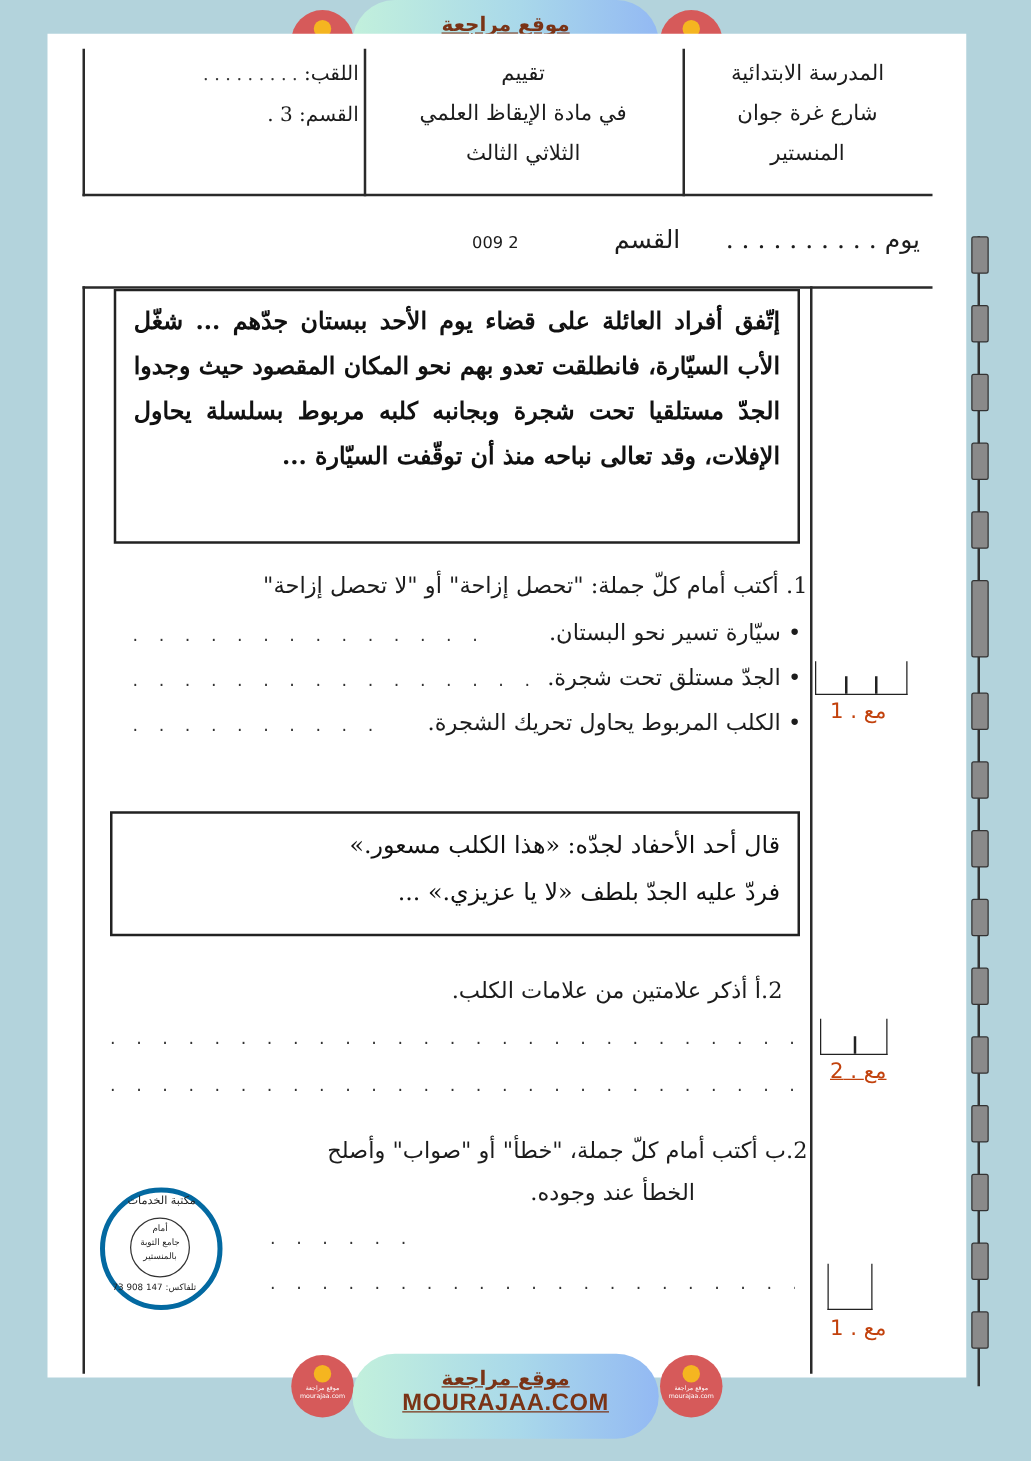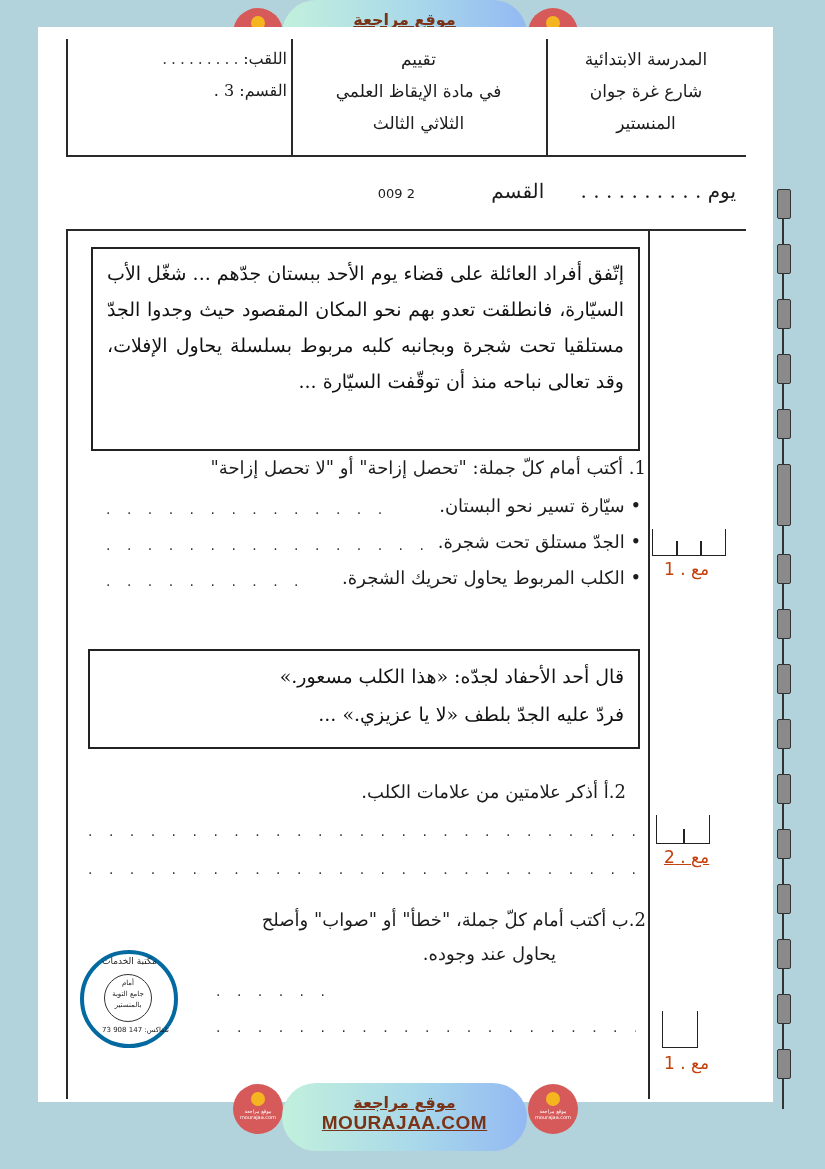--- a/index.html
+++ b/index.html
@@ -73,21 +73,21 @@
       <span>يوم</span>
       <span style="letter-spacing:4px;"> . . . . . . . .    . . </span>
       <span style="margin-right:30px;">القسم</span>
       <span style="margin-right:70px;font-size:13px;font-family:'DejaVu Sans',sans-serif;margin-top:31px;">2 009</span>
     </div>
 
     <div class="hline" style="left:0;top:190px;width:680px;"></div>
     <div class="vline" style="left:0;top:190px;height:870px;"></div>
     <div class="vline" style="left:582px;top:190px;height:870px;"></div>
 
-    <div class="box" style="left:25px;top:208px;width:545px;height:200px;">
+    <div class="box" style="left:25px;top:192px;width:545px;height:200px;font-weight:bold;">
       <div class="passage">إتّفق أفراد العائلة على قضاء يوم الأحد ببستان جدّهم ... شغّل الأب السيّارة، فانطلقت تعدو بهم نحو المكان المقصود حيث وجدوا الجدّ مستلقيا تحت شجرة وبجانبه كلبه مربوط بسلسلة يحاول الإفلات، وقد تعالى نباحه منذ أن توقّفت السيّارة ...</div>
     </div>
 
     <div class="ar q" style="right:100px;top:418px;">1. أكتب أمام كلّ جملة: "تحصل إزاحة" أو "لا تحصل إزاحة"</div>
     <div class="ar q" style="right:105px;top:456px;">• <span>سيّارة تسير نحو البستان.</span></div>
     <div class="dots" style="left:40px;top:462px;width:290px;">. . . . . . . . . . . . . . . . . . . . . . . . . .</div>
     <div class="ar q" style="right:105px;top:492px;">• <span>الجدّ مستلق تحت شجرة.</span></div>
     <div class="dots" style="left:40px;top:498px;width:330px;">. . . . . . . . . . . . . . . . . . . . . . . . . . . . .</div>
     <div class="ar q" style="right:105px;top:528px;">• <span>الكلب المربوط يحاول تحريك الشجرة.</span></div>
     <div class="dots" style="left:40px;top:534px;width:210px;">. . . . . . . . . . . . . . . . . . .</div>
@@ -106,21 +106,21 @@
 
     <div class="ar q" style="right:120px;top:742px;">2.أ أذكر علامتين من علامات الكلب.</div>
     <div class="dots" style="left:22px;top:784px;width:550px;">. . . . . . . . . . . . . . . . . . . . . . . . . . . . . . . . . . . . . . . . . . . . . . . . . ●</div>
     <div class="dots" style="left:22px;top:822px;width:550px;">. . . . . . . . . . . . . . . . . . . . . . . . . . . . . . . . . . . . . . . . . . . . . . . . . ●</div>
 
     <div class="mark-box" style="left:590px;top:776px;width:52px;height:28px;"></div>
     <div class="tick" style="left:617px;top:790px;height:14px;"></div>
     <div class="mark" style="left:598px;top:808px;text-decoration:underline;"><span>2</span> . <span>مع</span></div>
 
     <div class="ar q" style="right:100px;top:870px;">2.ب أكتب أمام كلّ جملة، "خطأ" أو "صواب" وأصلح</div>
-    <div class="ar q" style="right:190px;top:904px;">يحاول عند وجوده.</div>
+    <div class="ar q" style="right:190px;top:904px;">الخطأ عند وجوده.</div>
     <div class="dots" style="left:150px;top:944px;width:110px;">. . . . . . .</div>
     <div class="dots" style="left:150px;top:980px;width:420px;">. . . . . . . . . . . . . . . . . . . . . . . . . . . . . . . . . . . .</div>
 
     <div class="mark-box" style="left:596px;top:972px;width:34px;height:36px;"></div>
     <div class="mark" style="left:598px;top:1014px;"><span>1</span> . <span>مع</span></div>
 
     <div class="chain">
       <div class="wire"></div>
       <div class="bead" style="top:0px;"></div>
       <div class="bead" style="top:55px;"></div>
@@ -142,21 +142,21 @@
   </div>
 </div>
 
 <div class="stamp">
   <div class="ring" style="left:18px;top:2px;direction:rtl;">مكتبة الخدمات</div>
   <div class="inner">
     <div>أمام</div>
     <div>جامع التوبة</div>
     <div>بالمنستير</div>
   </div>
-  <div class="ring" style="left:18px;top:72px;font-size:7px;direction:rtl;">تلفاكس: 147 908 73</div>
+  <div class="ring" style="left:6px;top:72px;font-size:7px;direction:rtl;">تلفاكس: 147 908 73</div>
 </div>
 
 <div class="badge" style="left:233px;top:1084px;">
   <span class="dot"></span>
   <span class="bt">موقع مراجعة mourajaa.com</span>
 </div>
 <div class="banner" style="top:1083px;">
   <span class="t1">موقع مراجعة</span>
   <span class="t2">MOURAJAA.COM</span>
 </div>

